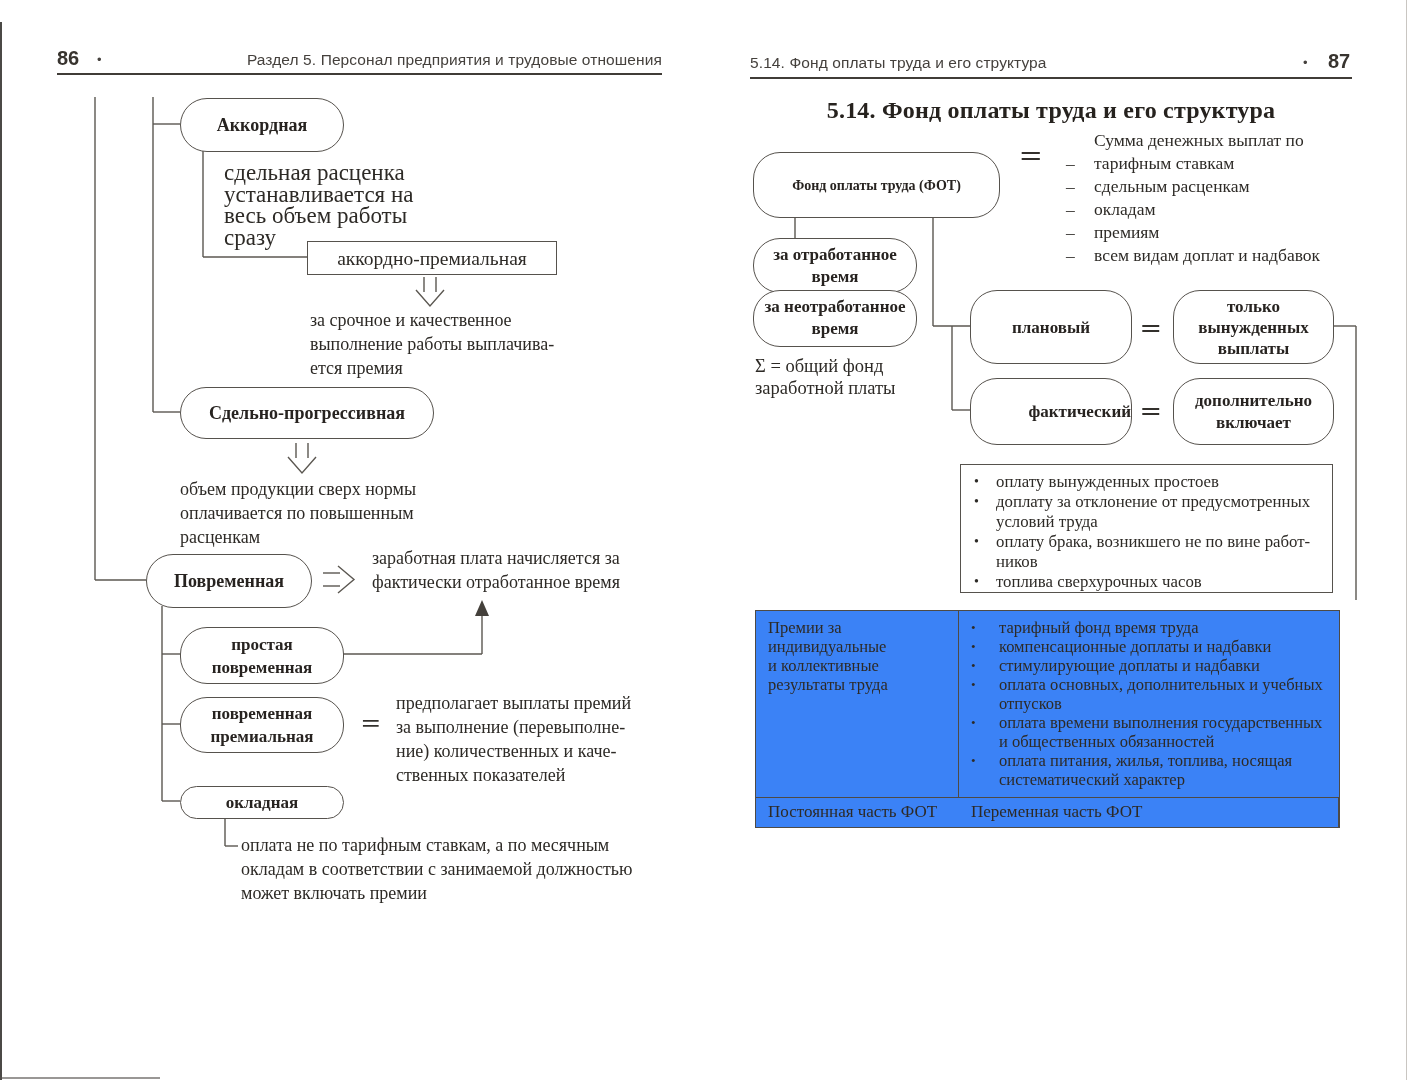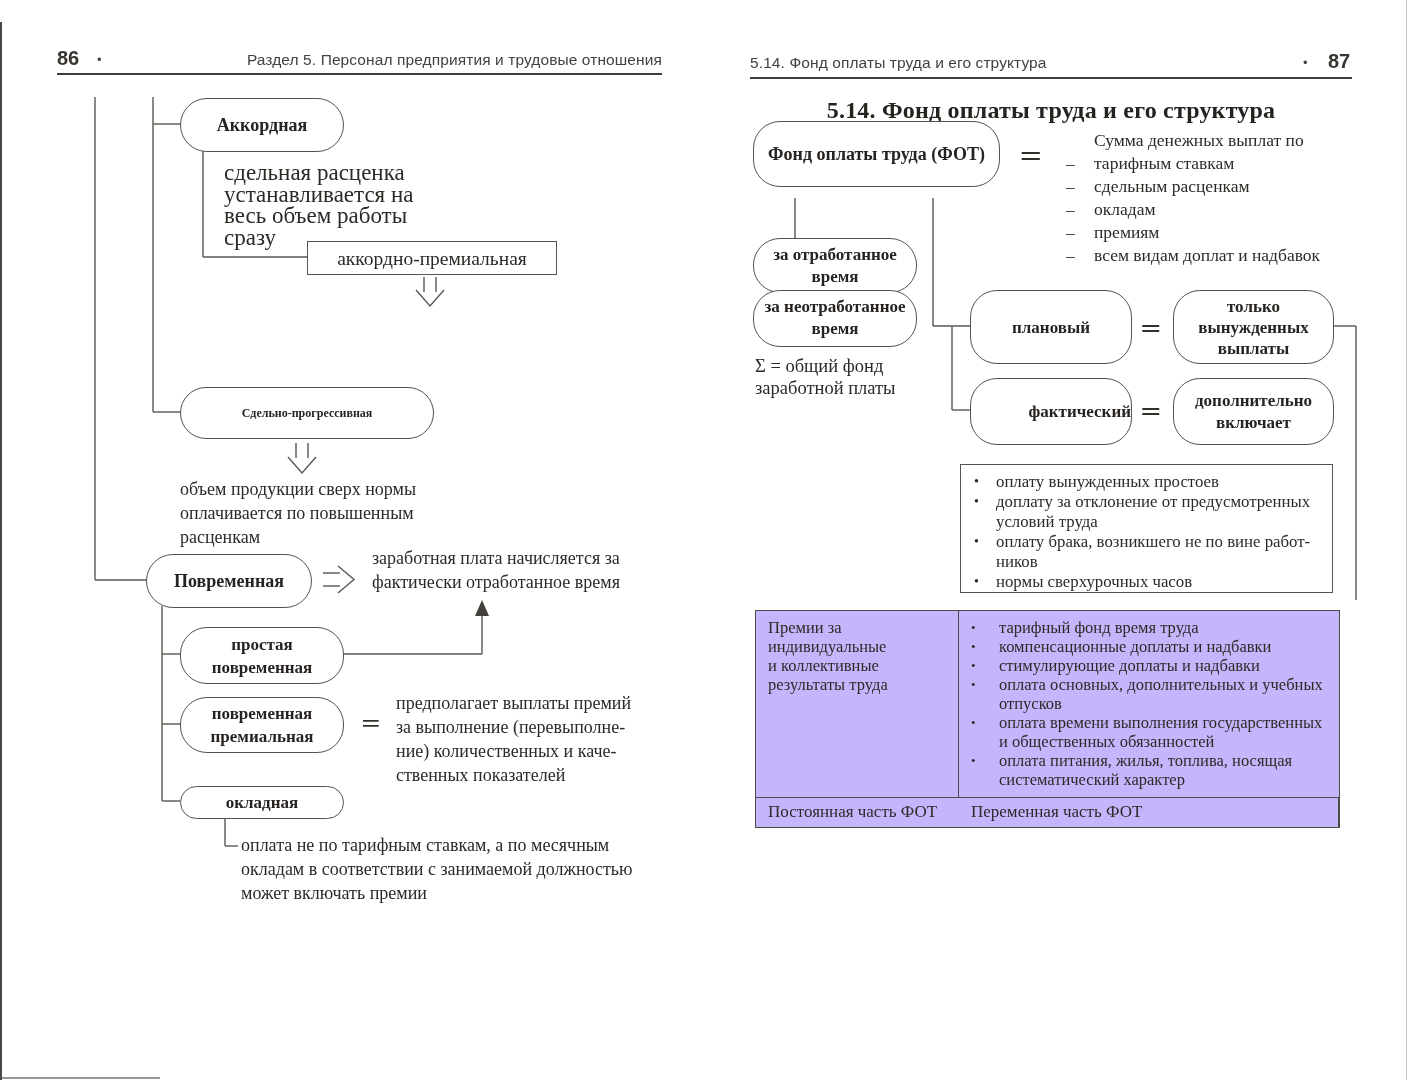--- a/index.html
+++ b/index.html
@@ -43,21 +43,21 @@
   .blist .mk{flex:0 0 22px;font-size:14px;}
   .blist .tx{white-space:pre-line;}
 
   
   .bullet-frame{
     position:absolute;border:1.4px solid #56524d;background:#fff;
     padding:7px 8px 0 13px;font-size:16.8px;line-height:20px;
   }
 
   
-  .fot-table{position:absolute;border:1.6px solid #4e4a45;background:#c4b5fd;display:grid;
+  .fot-table{position:absolute;border:1.6px solid #4e4a45;background:#3b82f6;display:grid;
     grid-template-columns:203px 1fr;grid-template-rows:1fr 30px;}
   .fot-table .cell{padding:7px 12px;font-size:16.5px;line-height:19px;}
   .fot-table .cL{border-right:1.4px solid #4e4a45;}
   .fot-table .foot{border-top:1.4px solid #4e4a45;padding:4px 12px;font-size:17px;}
   .fot-table .blist .mk{flex:0 0 28px;font-size:13px;}
 
   svg.wires{position:absolute;left:0;top:0;pointer-events:none;}
   svg.wires line, svg.wires polyline{stroke:#5b5751;stroke-width:1.4;fill:none;}
   svg.wires polygon.filled{fill:#44403b;stroke:none;}
 </style>
@@ -133,22 +133,25 @@
 
   <div class="note pre" style="left:224px;top:162px;font-size:23px;line-height:21.5px;">сдельная расценка
 устанавливается на
 весь объем работы
 сразу</div>
 
   <div class="dbox r" style="left:307px;top:241px;width:248px;height:32px;font-size:19.5px;">
     <span class="pre">аккордно-премиальная</span>
   </div>
 
-
-  <div class="dbox b" style="left:180px;top:387px;width:252px;height:50px;font-size:12px;">
+  <div class="note pre" style="left:310px;top:308px;">за срочное и качественное
+выполнение работы выплачива-
+ется премия</div>
+
+  <div class="dbox b" style="left:180px;top:387px;width:252px;height:50px;font-size:18px;">
     <span class="pre">Сдельно-прогрессивная</span>
   </div>
 
   <div class="note pre" style="left:180px;top:477px;">объем продукции сверх нормы
 оплачивается по повышенным
 расценкам</div>
 
   <div class="dbox b" style="left:146px;top:554px;width:164px;height:52px;font-size:18px;">
     <span class="pre">Повременная</span>
   </div>
@@ -176,21 +179,21 @@
   <div class="dbox b" style="left:180px;top:786px;width:162px;height:31px;">
     <span class="pre">окладная</span>
   </div>
 
   <div class="note pre" style="left:241px;top:833px;">оплата не по тарифным ставкам, а по месячным
 окладам в соответствии с занимаемой должностью
 может включать премии</div>
 
   <div class="title" style="left:750px;top:97px;width:602px;text-align:center;">5.14. Фонд оплаты труда и его структура</div>
 
-  <div class="dbox b" style="left:753px;top:121px;width:245px;height:64px;font-size:18px;">
+  <div class="dbox b" style="left:753px;top:152px;width:245px;height:64px;font-size:14px;">
     <span class="pre">Фонд оплаты труда (ФОТ)</span>
   </div>
 
   <div class="eq" style="left:1012px;top:139px;width:38px;text-align:center;font-size:30px;">=</div>
 
   <div class="dlist" style="left:1066px;top:129px;width:300px;">
     <div class="row">
       <span class="mk"></span>
       <span>Сумма денежных выплат по</span>
     </div>
@@ -257,21 +260,21 @@
       <span class="tx">доплату за отклонение от предусмотренных
 условий труда</span>
     </div>
     <div class="item">
       <span class="mk">•</span>
       <span class="tx">оплату брака, возникшего не по вине работ-
 ников</span>
     </div>
     <div class="item">
       <span class="mk">•</span>
-      <span class="tx">нормы сверхурочных часов</span>
+      <span class="tx">топлива сверхурочных часов</span>
     </div>
   </div>
 
   <div class="fot-table" style="left:755px;top:610px;width:583px;height:216px;">
     <div class="cell cL pre">Премии за
 индивидуальные
 и коллективные
 результаты труда</div>
     <div class="cell blist">
       <div class="item">

